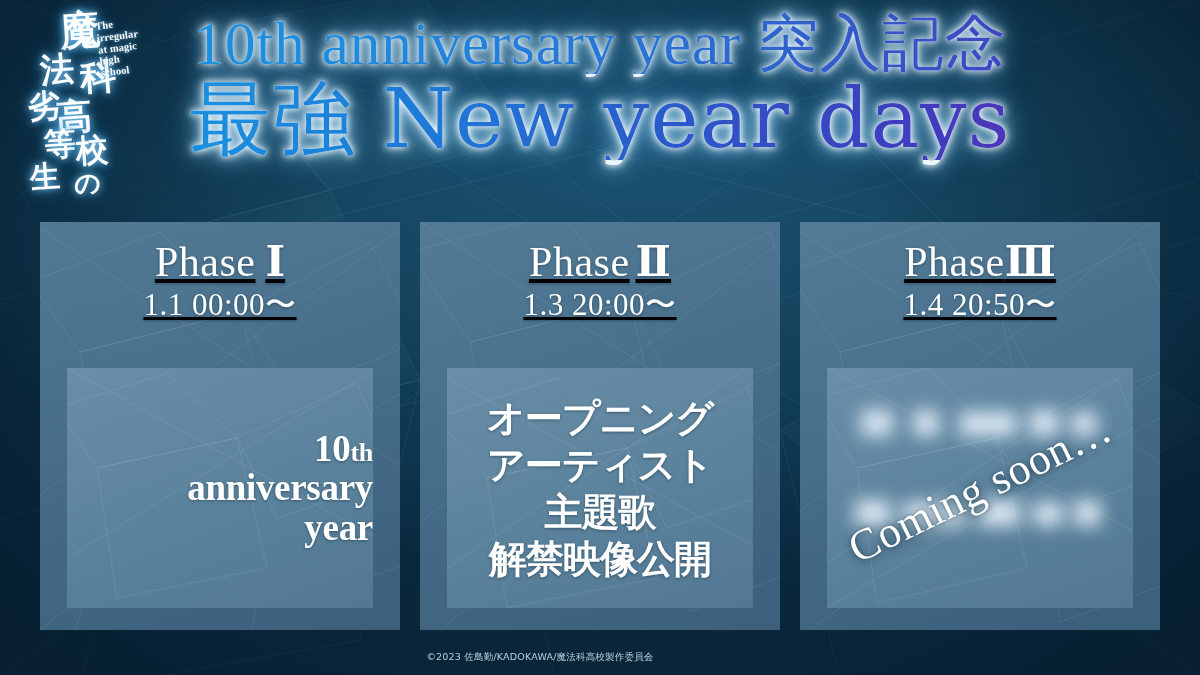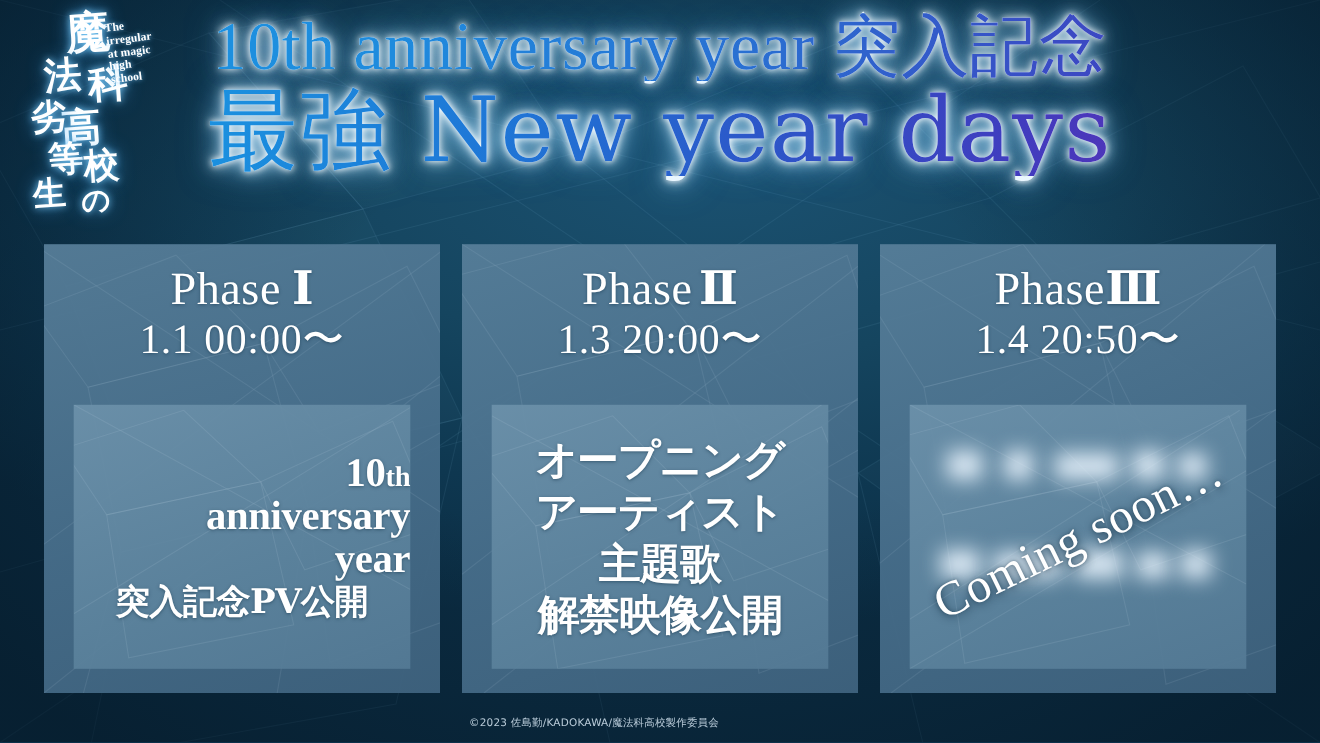--- a/index.html
+++ b/index.html
@@ -72,40 +72,40 @@
     -webkit-background-clip:text; background-clip:text;
     -webkit-text-fill-color:transparent; color:transparent;
   }
   .tline-1 .grad { background:linear-gradient(96deg,#1a96e2 0%,#1f8bdd 30%,#2a6ed1 58%,#3a4cc4 80%,#4634b8 100%);
     -webkit-background-clip:text; background-clip:text; -webkit-text-fill-color:transparent; }
   .serif-jp { font-family:"DejaVu Serif", serif; }
 
   
   #panels {
     position:absolute; left:40px; top:222px; width:1120px; height:408px;
-    display:flex; justify-content:space-between;
+    display:flex; justify-content:space-between;text-decoration:underline;
   }
   .panel {
     width:360px; height:408px;
     background:linear-gradient(160deg, rgba(88,127,154,.93) 0%, rgba(72,111,140,.93) 55%, rgba(64,100,128,.93) 100%);
     position:relative; overflow:hidden;
   }
   .panel .pfacets { position:absolute; inset:0; opacity:.28; }
   .panel .pfacets svg { width:100%; height:100%; display:block; }
 
   .phead { position:relative; z-index:2; padding-top:18px; text-align:center; color:#fff; }
   .ptitle {
     font-family:"Liberation Serif", serif;
     font-size:42px; line-height:1.05; letter-spacing:.5px;
     text-shadow:0 1px 3px rgba(10,40,60,.45);
   }
   .ptitle .rn { font-family:"DejaVu Serif", serif; font-weight:700; letter-spacing:0; }
   .pdate {
     font-family:"Liberation Serif", serif;
-    font-size:38px; line-height:1.2; margin-top:2px; letter-spacing:.5px;
+    font-size:31px; line-height:1.2; margin-top:2px; letter-spacing:.5px;
     text-shadow:0 1px 3px rgba(10,40,60,.45);
   }
 
   .pbody {
     position:absolute; z-index:2;
     left:27px; right:27px; top:146px; bottom:22px;
     background:linear-gradient(160deg, rgba(108,145,170,.92) 0%, rgba(92,131,157,.92) 60%, rgba(84,122,149,.92) 100%);
     display:flex; align-items:center; justify-content:center;
     overflow:hidden;
   }
@@ -249,21 +249,20 @@
               <path d="M30 100 L170 70 L200 200 L50 230 Z"></path>
               <path d="M0 0 L310 170"></path>
                 <path d="M310 0 L0 190"></path>
             </g>
           </svg>
         </div>
         <div class="blines">
           <div class="en"><span>10<span class="sm">th</span></span></div>
           <div class="en">anniversary</div>
           <div class="en">year</div>
-          <div class="jp">突入記念PV公開</div>
         </div>
       </div>
     </div>
 
     <div class="panel">
       <div class="pfacets">
         <svg viewBox="0 0 360 408" preserveAspectRatio="none">
           <g stroke="rgba(225,242,255,.30)" stroke-width="1" fill="none">
             <path d="M-10 30 L140 -10 L210 80 L50 120 Z"></path>
             <path d="M210 80 L350 10 L390 130 L260 180 Z"></path>

